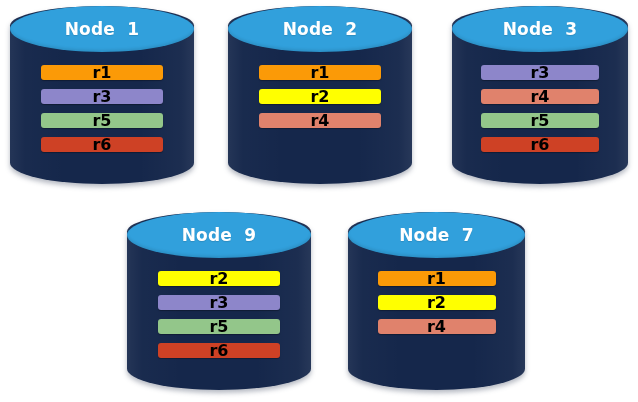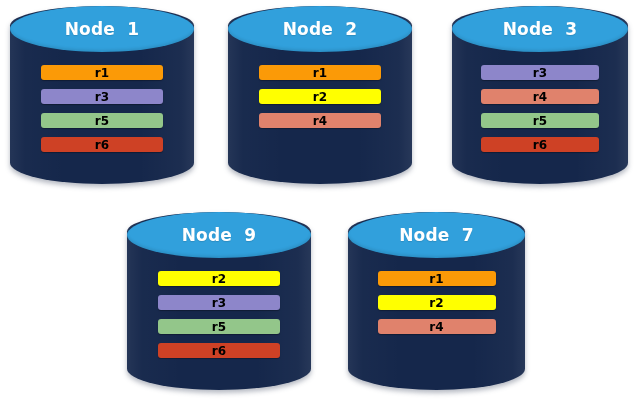--- a/index.html
+++ b/index.html
@@ -101,21 +101,21 @@
     display: flex;
     align-items: center;
     justify-content: center;
     box-shadow: 0 1px 1px rgba(0,0,0,0.30);
   }
   .bar:last-child { margin-bottom: 0; }
 
   .bar-label {
     color: #000000;
     font-weight: bold;
-    font-size: 12px;
+    font-size: 16px;
     line-height: 1;
     letter-spacing: 0.1px;
   }
 </style>
 </head>
 <body>
 
 <div id="canvas" style="background: rgb(255, 255, 255);">
     <div class="node" style="left: 10px; top: 6px; width: 184px; height: 178px;">
       <div class="cyl-body" style="background: rgb(21, 39, 75);"></div>

